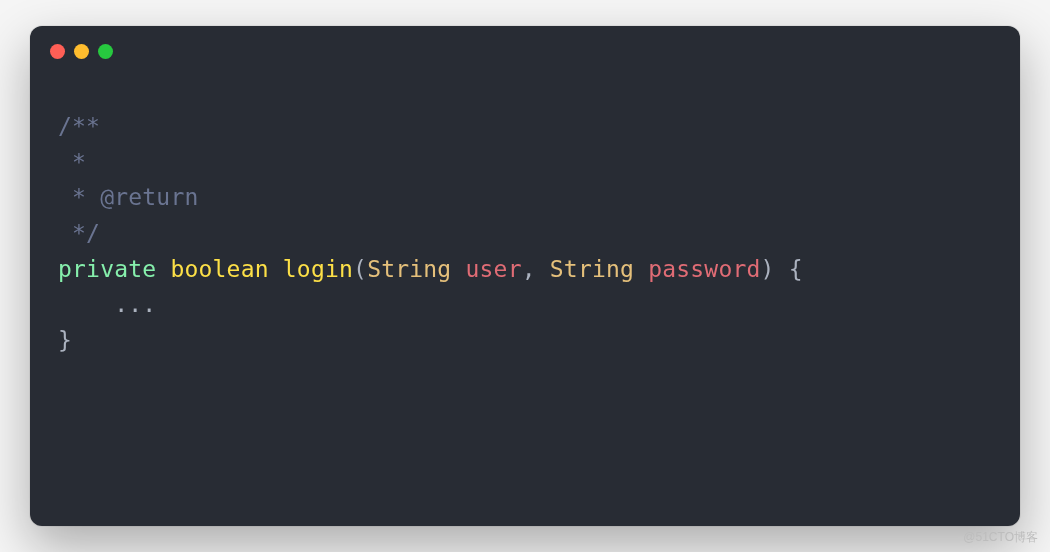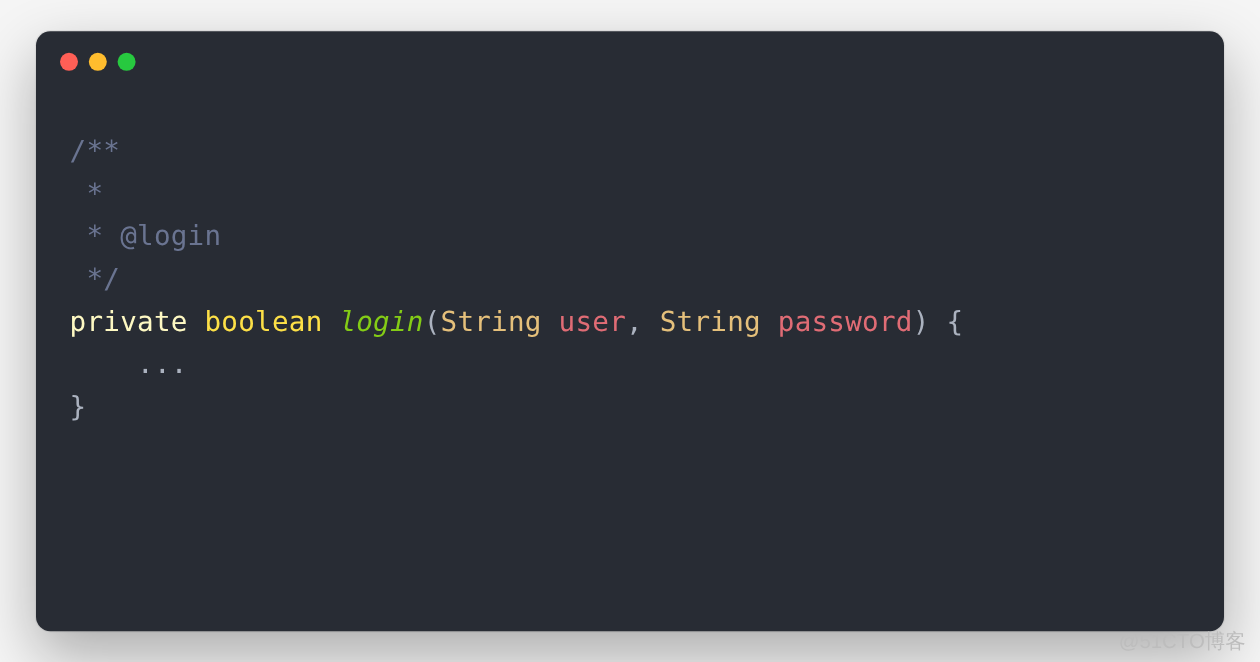--- a/index.html
+++ b/index.html
@@ -43,49 +43,49 @@
     .code-area {
       padding: 40px 28px 20px 28px;
       font-size: 23px;
       line-height: 1.55;
       letter-spacing: 0.2px;
     }
     .line {
       white-space: pre;
     }
     .c-comment { color: #6a7491; }
-    .c-keyword { color: #fef9c3; }
+    .c-keyword { color: #86efac; }
     .c-type { color: #fde047; }
-    .c-method { color: #84cc16; font-style: italic; }
+    .c-method { color: #fde047; }
     .c-class { color: #e5c07b; text-align: center; }
     .c-param { color: #e06c75; }
     .c-punct { color: #abb2bf; }
     .c-default { color: #abb2bf; }
     .watermark {
       position: absolute;
       bottom: 6px;
       right: 12px;
-      font-size: 17px;
+      font-size: 12px;
       color: #bdbdbd;
       font-family: Arial, sans-serif;
     }
   </style>
 </head>
 <body>
 
 <div class="window">
   <div class="titlebar">
     <div class="dot dot-red"></div>
     <div class="dot dot-yellow"></div>
     <div class="dot dot-green"></div>
   </div>
   <div class="code-area">
     <div class="line"><span class="c-comment">/**</span></div>
     <div class="line"><span class="c-comment"> *</span></div>
-    <div class="line"><span class="c-comment"> * </span><span class="c-comment">@login</span></div>
+    <div class="line"><span class="c-comment"> * </span><span class="c-comment">@return</span></div>
     <div class="line"><span class="c-comment"> */</span></div>
     <div class="line"><span class="c-keyword">private</span><span class="c-default"> </span><span class="c-type">boolean</span><span class="c-default"> </span><span class="c-method">login</span><span class="c-punct">(</span><span class="c-class">String</span><span class="c-default"> </span><span class="c-param">user</span><span class="c-punct">, </span><span class="c-class">String</span><span class="c-default"> </span><span class="c-param">password</span><span class="c-punct">)</span><span class="c-punct"> {</span></div>
     <div class="line"><span class="c-default">    </span><span class="c-default">...</span></div>
     <div class="line"><span class="c-punct">}</span></div>
   </div>
 </div>
 
 <div class="watermark">@51CTO博客</div>
 
 </body></html>

